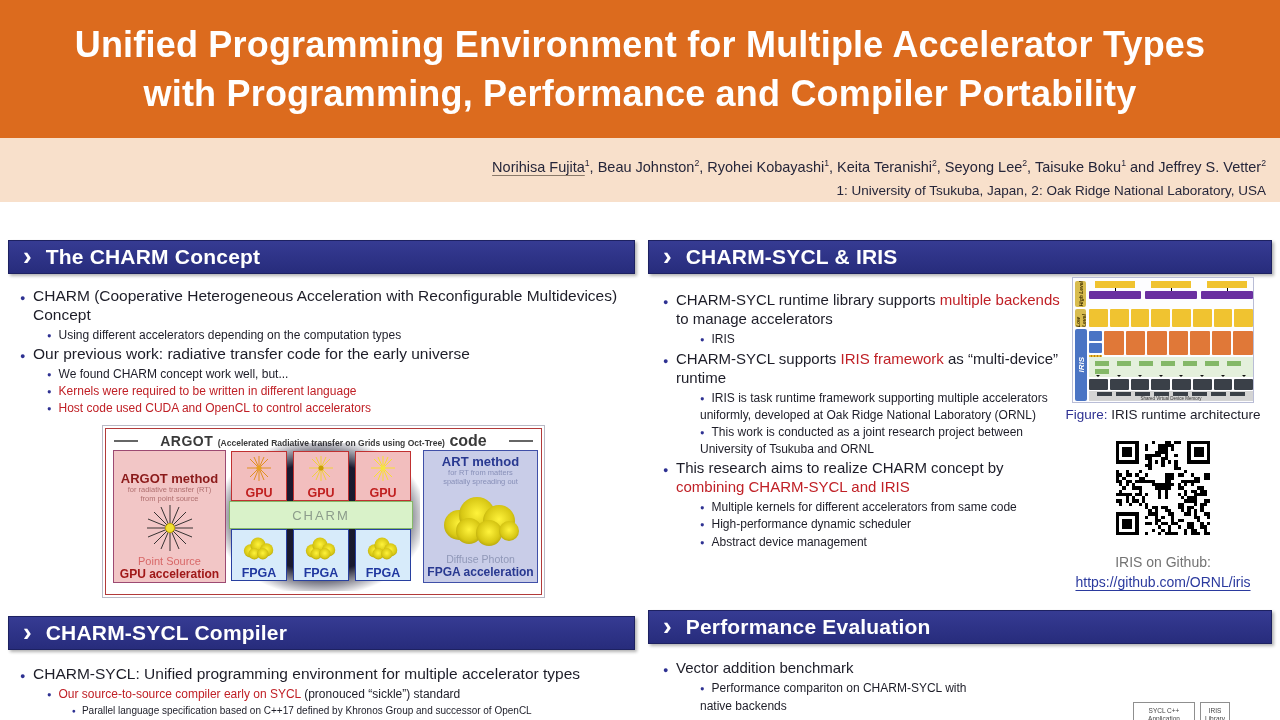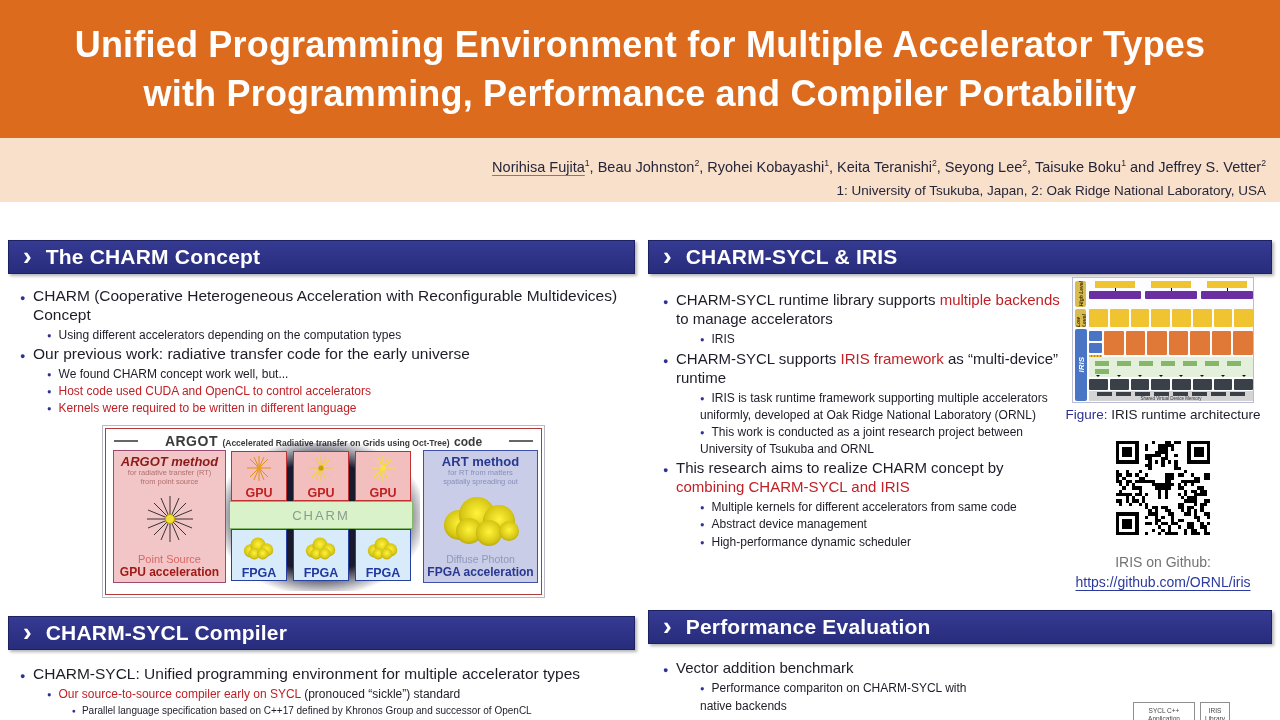--- a/index.html
+++ b/index.html
@@ -39,29 +39,29 @@
   .col-right .l1 { font-size:15px; }
   .col-right .l2 { margin-left:37px; font-size:12px; line-height:16.5px; }
   .c-red { color:#c02026; }
   .c-blue { color:#2e3192; }
   
   .argot { position:absolute; left:105px; top:428px; width:437px; height:167px;
     background:#fff; border:1px solid #b23a3a; outline:1px solid #b9b9c5; outline-offset:2px; }
   .argot-title { position:absolute; left:0; top:3px; width:100%; text-align:center; color:#3a3a3a; white-space:nowrap; }
   .argot-title .t-big { font-size:14px; font-weight:bold; letter-spacing:.5px;margin-top:18px; }
   .argot-title .t-paren { font-size:8.5px; font-weight:bold; }
-  .argot-title .t-code { font-size:12px; font-weight:bold; }
+  .argot-title .t-code { font-size:16px; font-weight:bold; }
   .dash { position:absolute; height:2px; background:#666; top:11px; }
   .dash.left { left:8px; width:24px; } .dash.right { right:8px; width:24px; }
   .space-blob { position:absolute; left:116px; top:14px; width:198px; height:148px;
     background:radial-gradient(ellipse at 50% 50%, rgba(16,16,38,.96) 52%, rgba(16,16,38,0) 76%); }
   .argot-panel { position:absolute; top:21px; width:113px; height:133px; display:flex; flex-direction:column; align-items:center; text-align:center; }
   .panel-left { left:7px; background:#f2c6c6; border:1.5px solid #9c4a72; }
   .panel-right { left:317px; width:115px; background:#c9cde8; border:1.5px solid #4050a8; }
-  .pl-title { font-size:13px; font-weight:bold; color:#8b1a1a; margin-top:3px;font-style:italic; }
+  .pl-title { font-size:13px; font-weight:bold; color:#8b1a1a; margin-top:20px; }
   .pr-title { font-size:13px; font-weight:bold; color:#283890; margin-top:3px; }
   .pl-sub { font-size:7.5px; color:#b07070; line-height:8.5px; }
   .pr-sub { font-size:7.5px; color:#8890b8; line-height:8.5px; }
   .pl-cap1 { font-size:11px; color:#d86868; line-height:12px; }
   .pl-cap2 { font-size:12px; font-weight:bold; color:#a01818; line-height:14px; margin-bottom:3px; }
   .pr-cap1 { font-size:10.5px; color:#9098b8; line-height:12px; }
   .pr-cap2 { font-size:12px; font-weight:bold; color:#283890; line-height:14px; margin-bottom:3px; }
   .grow { flex:1; display:flex; align-items:center; justify-content:center; }
   .dev-box { position:absolute; width:56px; display:flex; flex-direction:column; align-items:center; z-index:2; }
   .gpu-box { top:22px; height:50px; background:#f2bebe; border:1.5px solid #c03030; }
@@ -137,22 +137,22 @@
 
   <div class="sec-bar" style="left:8px; top:240px; width:627px;">
     <span class="sec-chevron">›</span>
     <span class="sec-title">The CHARM Concept</span>
   </div>
   <div class="blist col-left" style="left:20px; top:286px; width:600px;">
       <div class="li l1"><span class="bullet">●</span><span class="txt"><span>CHARM (Cooperative Heterogeneous Acceleration with Reconfigurable Multidevices) Concept</span></span></div>
       <div class="li l2"><span class="bullet">●</span><span class="txt"><span>Using different accelerators depending on the computation types</span></span></div>
       <div class="li l1"><span class="bullet">●</span><span class="txt"><span>Our previous work: radiative transfer code for the early universe</span></span></div>
       <div class="li l2"><span class="bullet">●</span><span class="txt"><span>We found CHARM concept work well, but...</span></span></div>
+      <div class="li l2"><span class="bullet">●</span><span class="txt"><span class="c-red">Kernels were required to be written in different language</span></span></div>
       <div class="li l2"><span class="bullet">●</span><span class="txt"><span class="c-red">Host code used CUDA and OpenCL to control accelerators</span></span></div>
-      <div class="li l2"><span class="bullet">●</span><span class="txt"><span class="c-red">Kernels were required to be written in different language</span></span></div>
     </div>
 
   <div class="argot">
     <div class="dash left"></div>
     <div class="dash right"></div>
     <div class="argot-title">
       <span class="t-big">ARGOT</span>
       <span class="t-paren">(Accelerated Radiative transfer on Grids using Oct-Tree)</span>
       <span class="t-code">code</span>
     </div>
@@ -334,22 +334,22 @@
     <span class="sec-title">CHARM-SYCL &amp; IRIS</span>
   </div>
   <div class="blist col-right" style="left:663px; top:290px; width:398px;">
       <div class="li l1"><span class="bullet">●</span><span class="txt"><span>CHARM-SYCL runtime library supports </span><span class="c-red">multiple backends</span><span> to manage accelerators</span></span></div>
       <div class="li l2"><span class="bullet">●</span><span class="txt"><span>IRIS</span></span></div>
       <div class="li l1"><span class="bullet">●</span><span class="txt"><span>CHARM-SYCL supports </span><span class="c-red">IRIS framework</span><span> as “multi-device” runtime</span></span></div>
       <div class="li l2"><span class="bullet">●</span><span class="txt"><span>IRIS is task runtime framework supporting multiple accelerators uniformly, developed at Oak Ridge National Laboratory (ORNL)</span></span></div>
       <div class="li l2"><span class="bullet">●</span><span class="txt"><span>This work is conducted as a joint research project between University of Tsukuba and ORNL</span></span></div>
       <div class="li l1"><span class="bullet">●</span><span class="txt"><span>This research aims to realize CHARM concept by </span><span class="c-red">combining CHARM-SYCL and IRIS</span></span></div>
       <div class="li l2"><span class="bullet">●</span><span class="txt"><span>Multiple kernels for different accelerators from same code</span></span></div>
+      <div class="li l2"><span class="bullet">●</span><span class="txt"><span>High-performance dynamic scheduler</span></span></div>
       <div class="li l2"><span class="bullet">●</span><span class="txt"><span>Abstract device management</span></span></div>
-      <div class="li l2"><span class="bullet">●</span><span class="txt"><span>High-performance dynamic scheduler</span></span></div>
     </div>
 
   <div class="iris-fig">
     <div class="fig-tab tab-high">
         <span>High Level</span>
       </div>
     <div class="fig-tab tab-low">
         <span>Low Level</span>
       </div>
     <div class="hl-row" id="hlrow">

